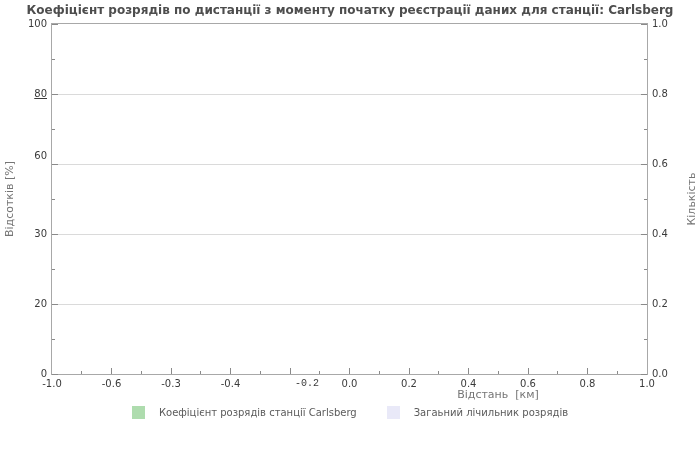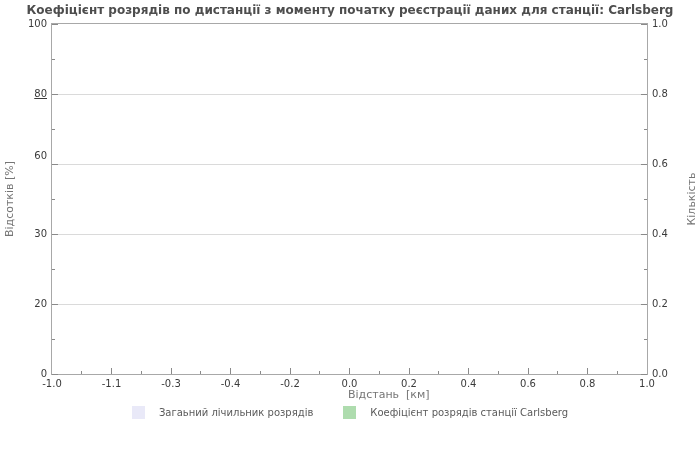--- a/index.html
+++ b/index.html
@@ -26,21 +26,21 @@
   .tick-label.xb { width:44px; text-align:center; }
   .axis-title-wrap { position:absolute; top:23px; width:14px; height:352px; }
   .axis-title-wrap .rot {
     position:absolute; top:50%; left:50%;
     transform:translate(-50%,-50%) rotate(-90deg);
     white-space:nowrap; font-size:11px; color:#757575;
   }
   #left-axis-title-wrap  { left:2px;  }
   #right-axis-title-wrap { left:684px; }
   #x-axis-title {
-    position:absolute; left:348px; top:388px; width:300px; text-align:left;
+    position:absolute; left:348px; top:388px; width:300px; text-align:center;
     font-size:11px; color:#757575; white-space:pre;
   }
   #legend {
     position:absolute; left:0; top:406px; width:700px;
     display:flex; justify-content:center; align-items:center; gap:30px;
   }
   .legend-item { display:flex; align-items:center; gap:14px; }
   .swatch { width:13px; height:13px; display:inline-block; }
   .legend-label { font-size:10px; color:#5a5a5a; }
   #watermark {
@@ -107,46 +107,46 @@
   </div>
 
   <div id="right-axis-title-wrap" class="axis-title-wrap">
     <span class="rot">Кількість</span>
   </div>
 
   <div id="x-axis-title">Відстань  [км]</div>
 
   <div id="legend">
     <div class="legend-item">
+      <span class="swatch" style="background: rgb(174, 220, 174);"></span>
+      <span class="legend-label">Коефіцієнт розрядів станції Carlsberg</span>
+    </div>
+    <div class="legend-item">
       <span class="swatch" style="background: rgb(233, 233, 248);"></span>
       <span class="legend-label">Загаьний лічильник розрядів</span>
-    </div>
-    <div class="legend-item">
-      <span class="swatch" style="background: rgb(174, 220, 174);"></span>
-      <span class="legend-label">Коефіцієнт розрядів станції Carlsberg</span>
     </div>
   </div>
 
 
 <div class="tick-label yl" style="left: 7px; top: 368px;">0</div>
     <div class="tick-label yl" style="left: 7px; top: 298px;">20</div>
     <div class="tick-label yl" style="left: 7px; top: 228px;">30</div>
     <div class="tick-label yl" style="left: 7px; top: 150px;">60</div>
     <div class="tick-label yl" style="left: 7px; top: 88px; text-decoration: underline;">80</div>
     <div class="tick-label yl" style="left: 7px; top: 18px;">100</div>
     <div class="tick-label yr" style="left: 652px; top: 368px;">0.0</div>
     <div class="tick-label yr" style="left: 652px; top: 298px;">0.2</div>
     <div class="tick-label yr" style="left: 652px; top: 228px;">0.4</div>
     <div class="tick-label yr" style="left: 652px; top: 158px;">0.6</div>
     <div class="tick-label yr" style="left: 652px; top: 88px;">0.8</div>
     <div class="tick-label yr" style="left: 652px; top: 18px;">1.0</div>
     <div class="tick-label xb" style="left: 30px; top: 378px;">-1.0</div>
-    <div class="tick-label xb" style="left: 89.5px; top: 378px;">-1.1</div>
+    <div class="tick-label xb" style="left: 89.5px; top: 378px;">-0.6</div>
     <div class="tick-label xb" style="left: 149px; top: 378px;">-0.3</div>
     <div class="tick-label xb" style="left: 208.5px; top: 378px;">-0.4</div>
-    <div class="tick-label xb" style="left: 268px; top: 378px;">-0.2</div>
+    <div class="tick-label xb" style="left: 285px; top: 378px; font-family: Liberation Mono, monospace;">-0.2</div>
     <div class="tick-label xb" style="left: 327.5px; top: 378px;">0.0</div>
     <div class="tick-label xb" style="left: 387px; top: 378px;">0.2</div>
     <div class="tick-label xb" style="left: 446.5px; top: 378px;">0.4</div>
     <div class="tick-label xb" style="left: 506px; top: 378px;">0.6</div>
     <div class="tick-label xb" style="left: 565.5px; top: 378px;">0.8</div>
     <div class="tick-label xb" style="left: 625px; top: 378px;">1.0</div>
   </div>
 
 </body></html>

